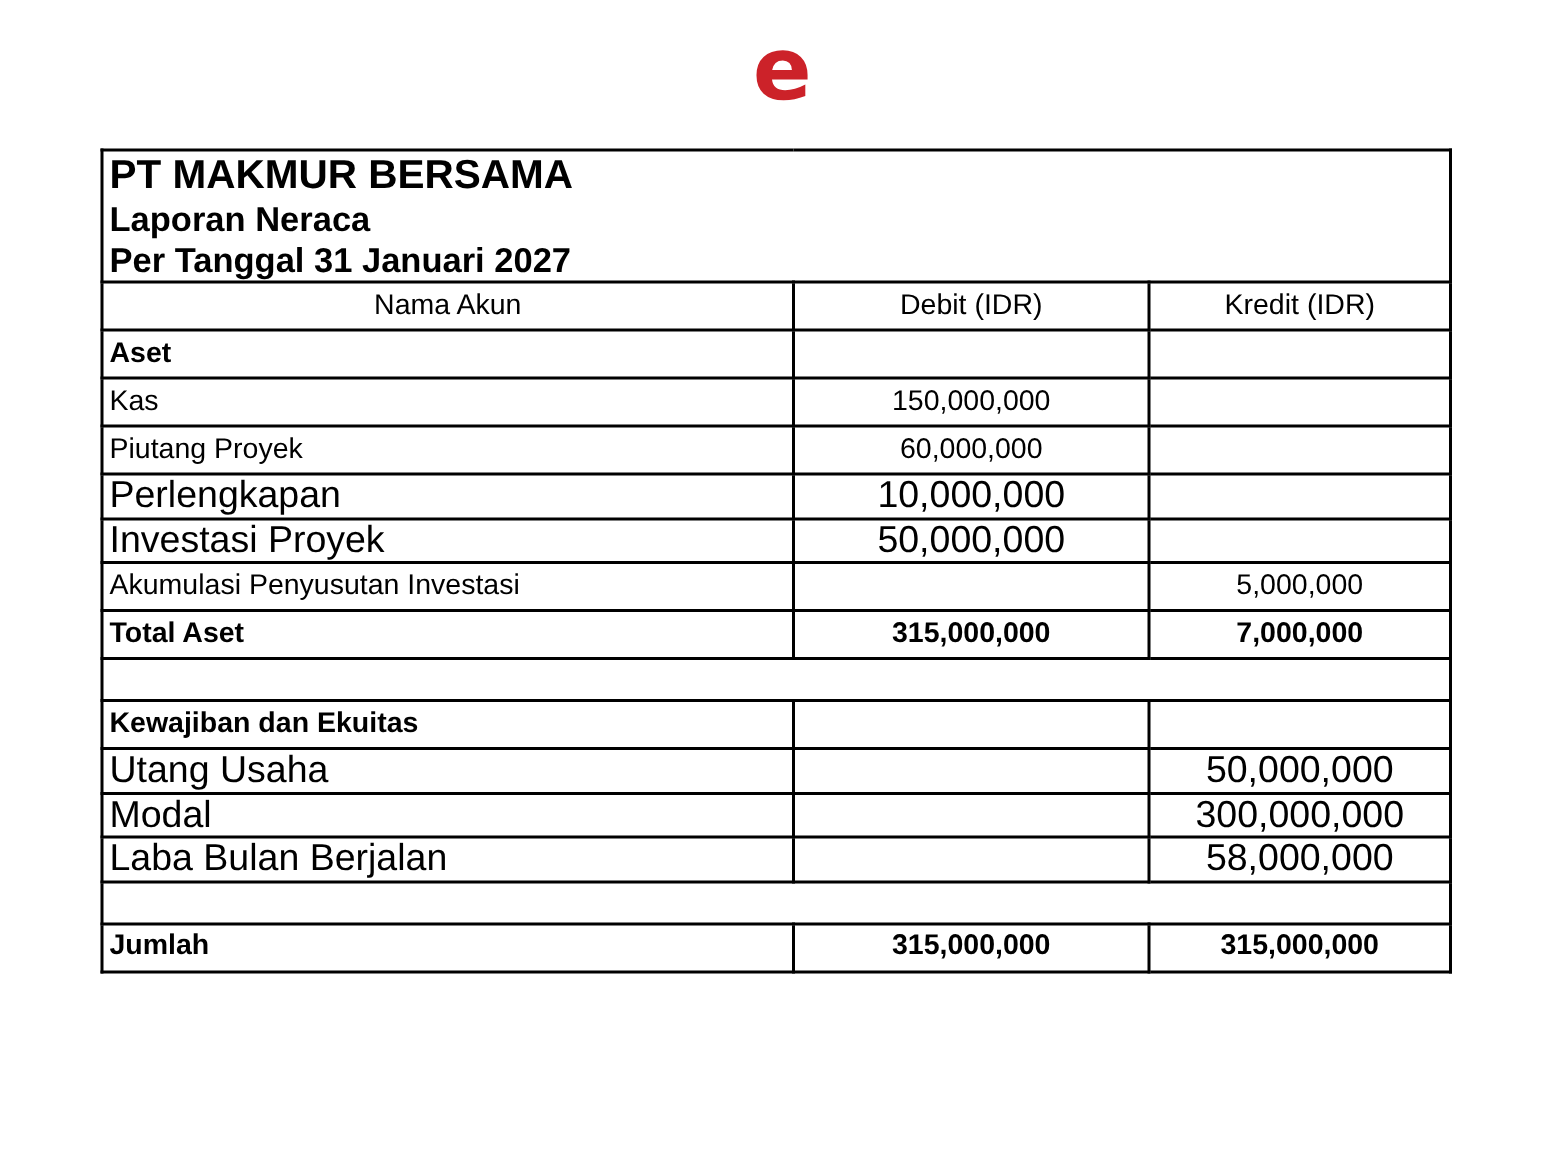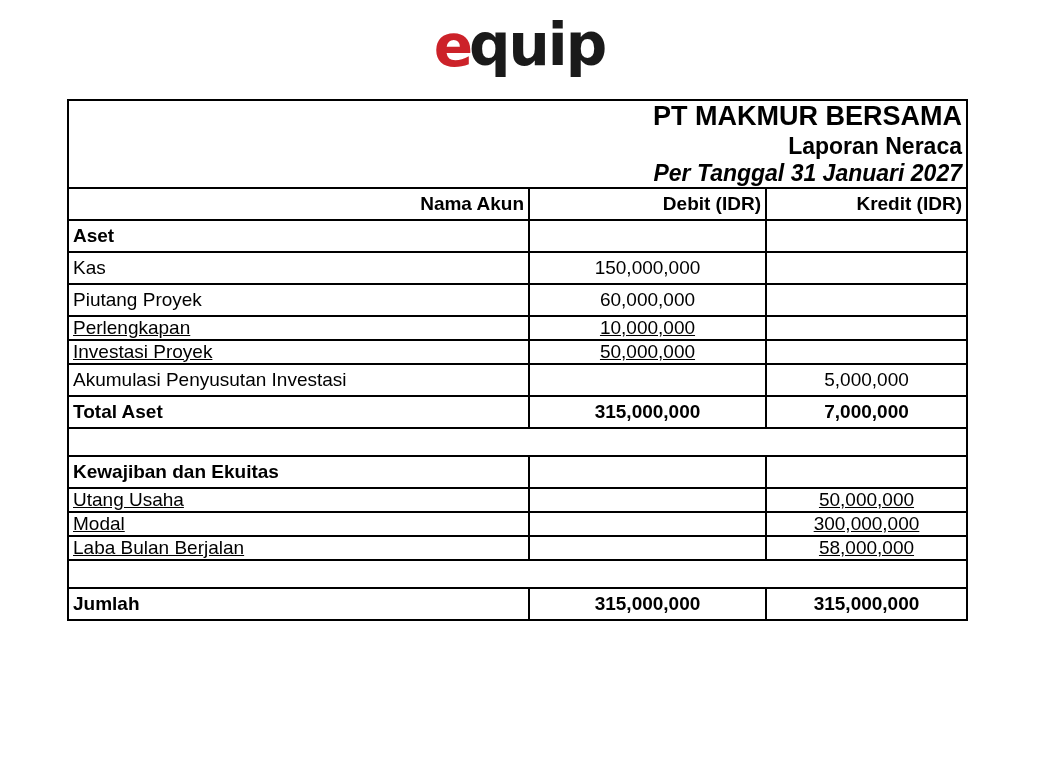--- a/index.html
+++ b/index.html
@@ -74,64 +74,63 @@
   table.balance td {
     border: 2px solid #000000;
     padding: 0 4px;
     vertical-align: middle;
     line-height: 1.1;
     white-space: nowrap;
   }
 
   
   .title-cell {
-    text-align: right;
+    text-align: left;
     padding: 6px 4px 8px 4px;
   }
   .title-line {
     font-weight: 700;
     line-height: 1.18;
   }
   .title-1 { font-size: 27px; }
   .title-2 { font-size: 23px; }
-  .title-3 { font-size: 23px; font-style: italic; }
+  .title-3 { font-size: 23px; }
 
   
   .col-head td {
-    text-align: right;
-    font-weight: 700;
+    text-align: center;
+    font-weight: 400;
     font-size: 19px;
     height: 30px;
     padding-top: 2px;
     padding-bottom: 2px;
   }
 
   
   tr.row td { height: 30px; font-size: 19px; }
-  tr.row.tight td { height: 22px; font-size: 19px; text-decoration: underline; }
+  tr.row.tight td { height: 22px; font-size: 25px; }
   tr.row.section td { font-weight: 700; }
   tr.row.total td { font-weight: 700; margin-left: 47px; }
 
   td.name   { text-align: left;  padding-left: 5px; }
   td.amount { text-align: center; padding-right: 3px; }
 
   tr.spacer td {
     height: 26px;
     padding: 0;
   }
 </style>
 </head>
 <body>
 
 <div class="page">
 
   <div class="logo-wrap">
     <div class="logo">
       <span class="logo-e">e</span>
-        <span class="logo-rest">quip</span>
     </div>
   </div>
 
   <div class="sheet">
     <table class="balance">
       <colgroup>
         <col class="c-name">
         <col class="c-debit">
         <col class="c-credit">
       </colgroup>

